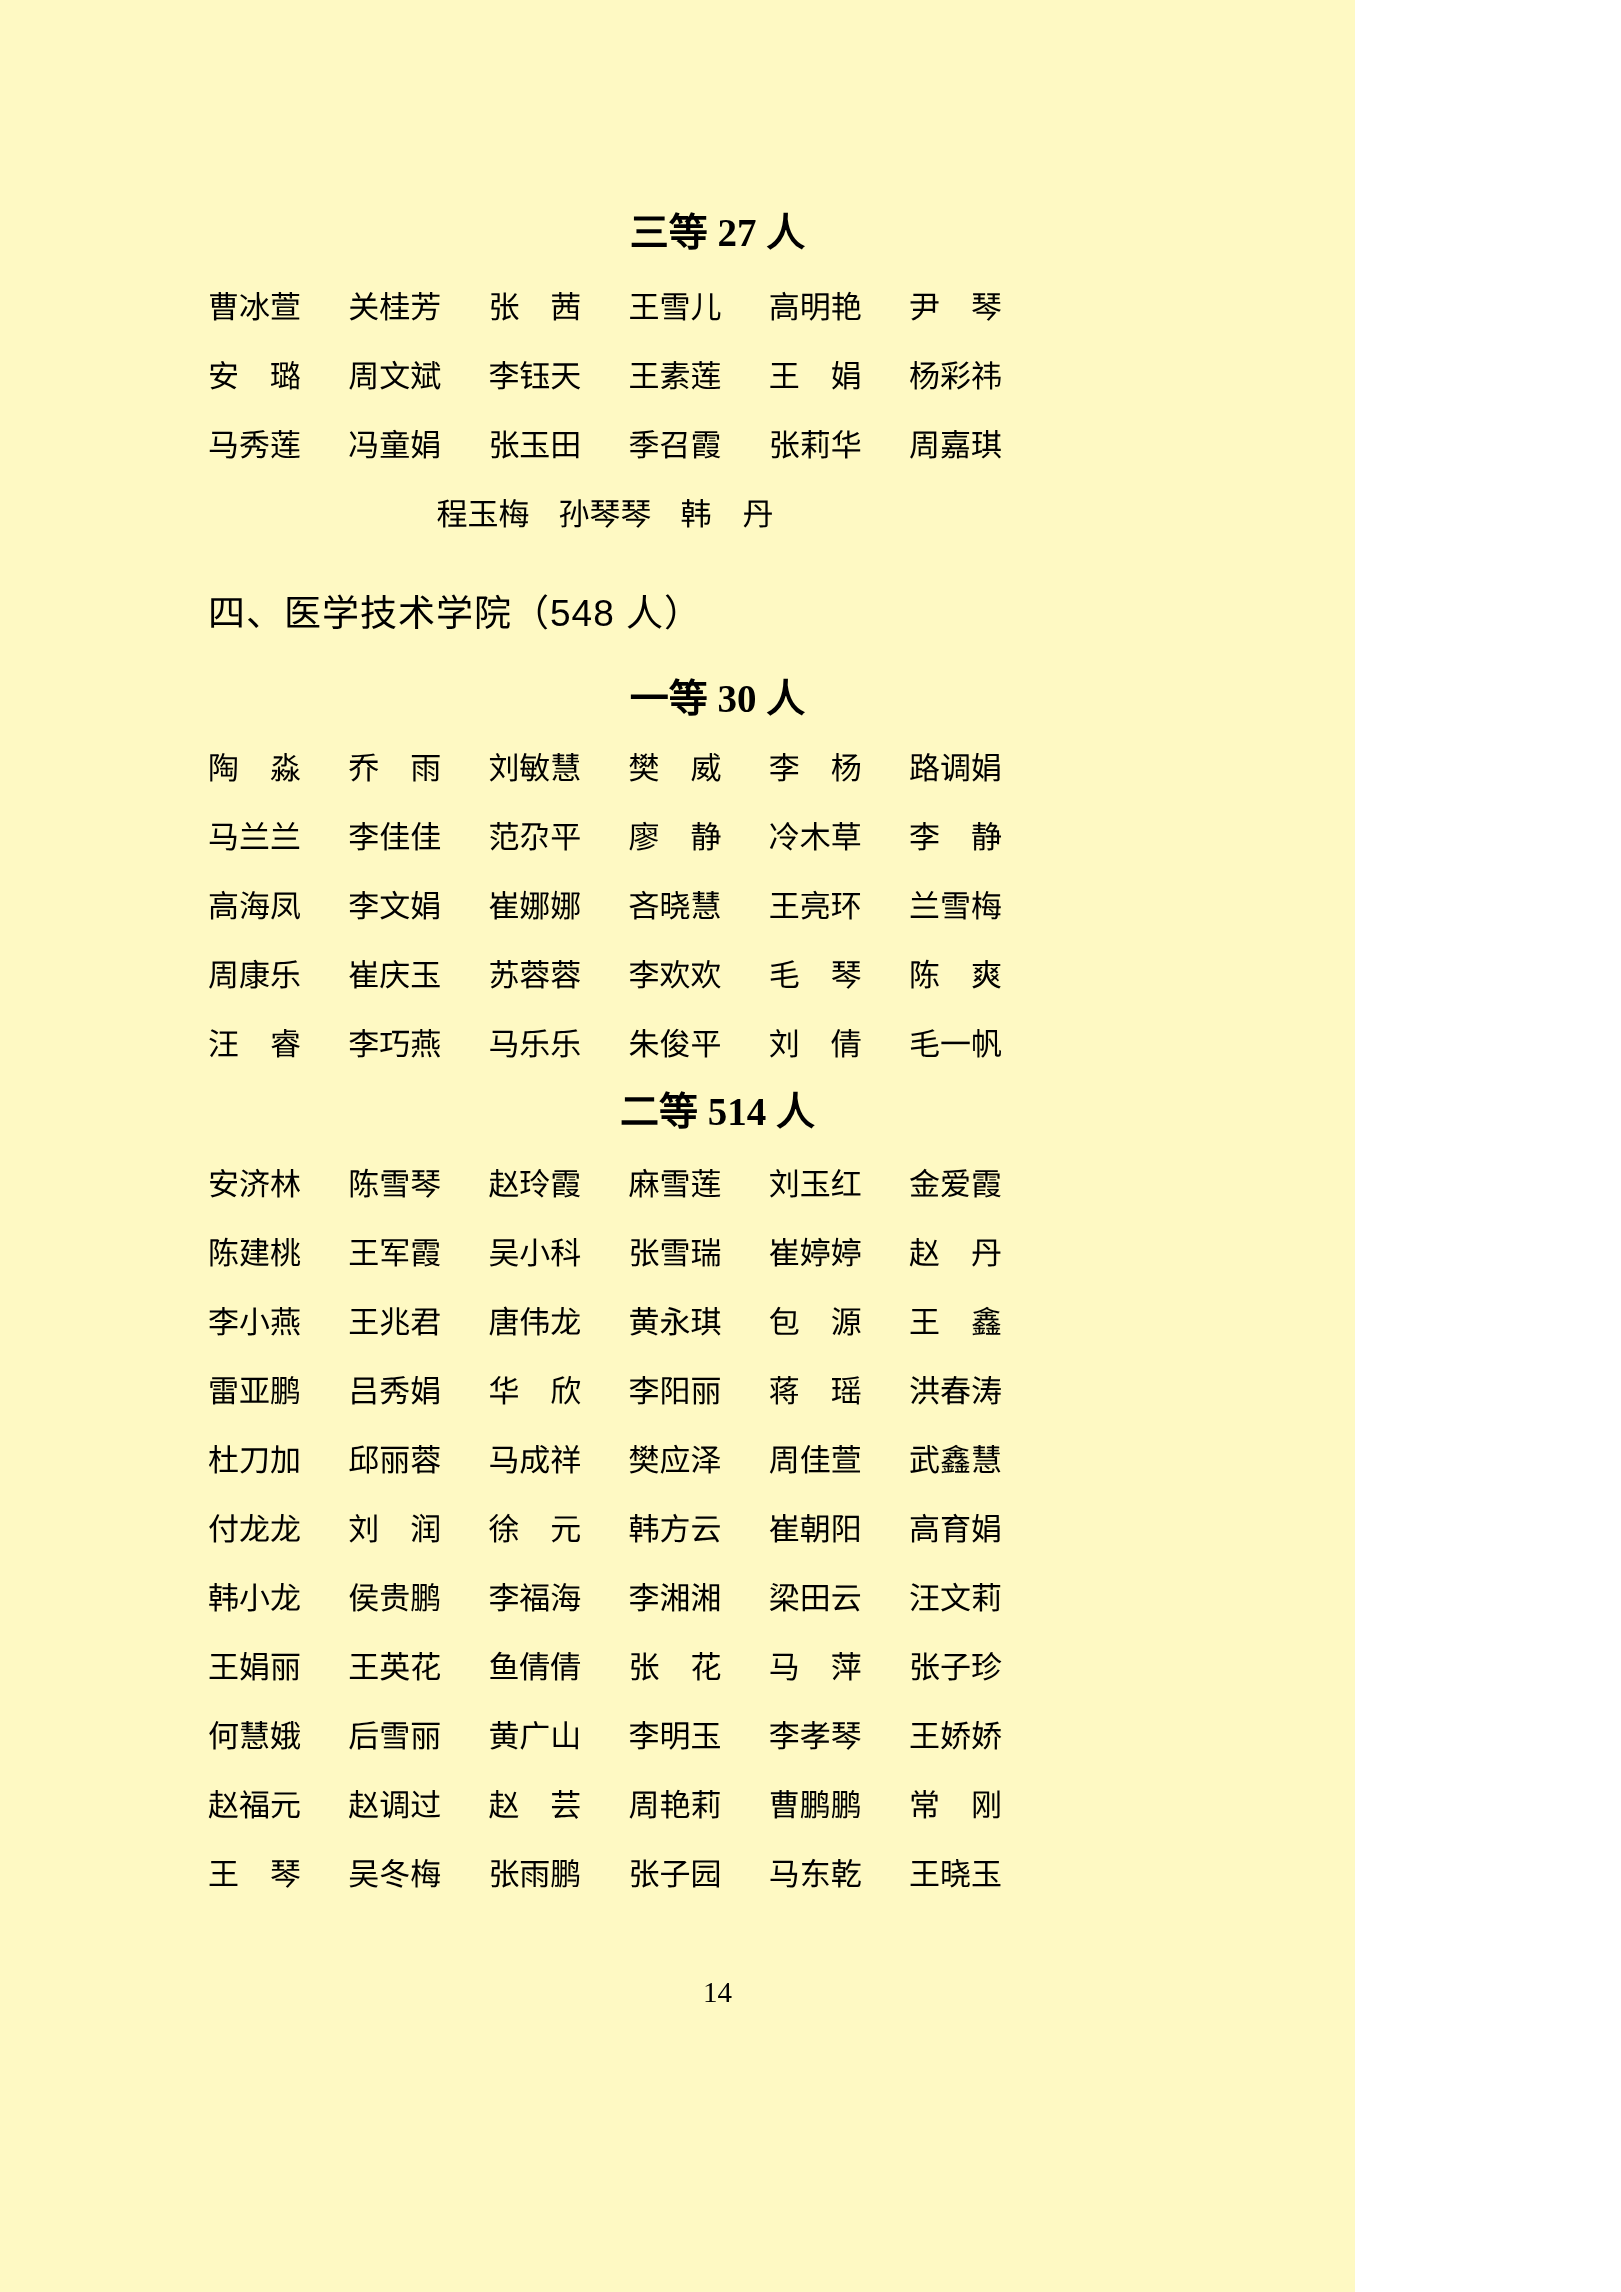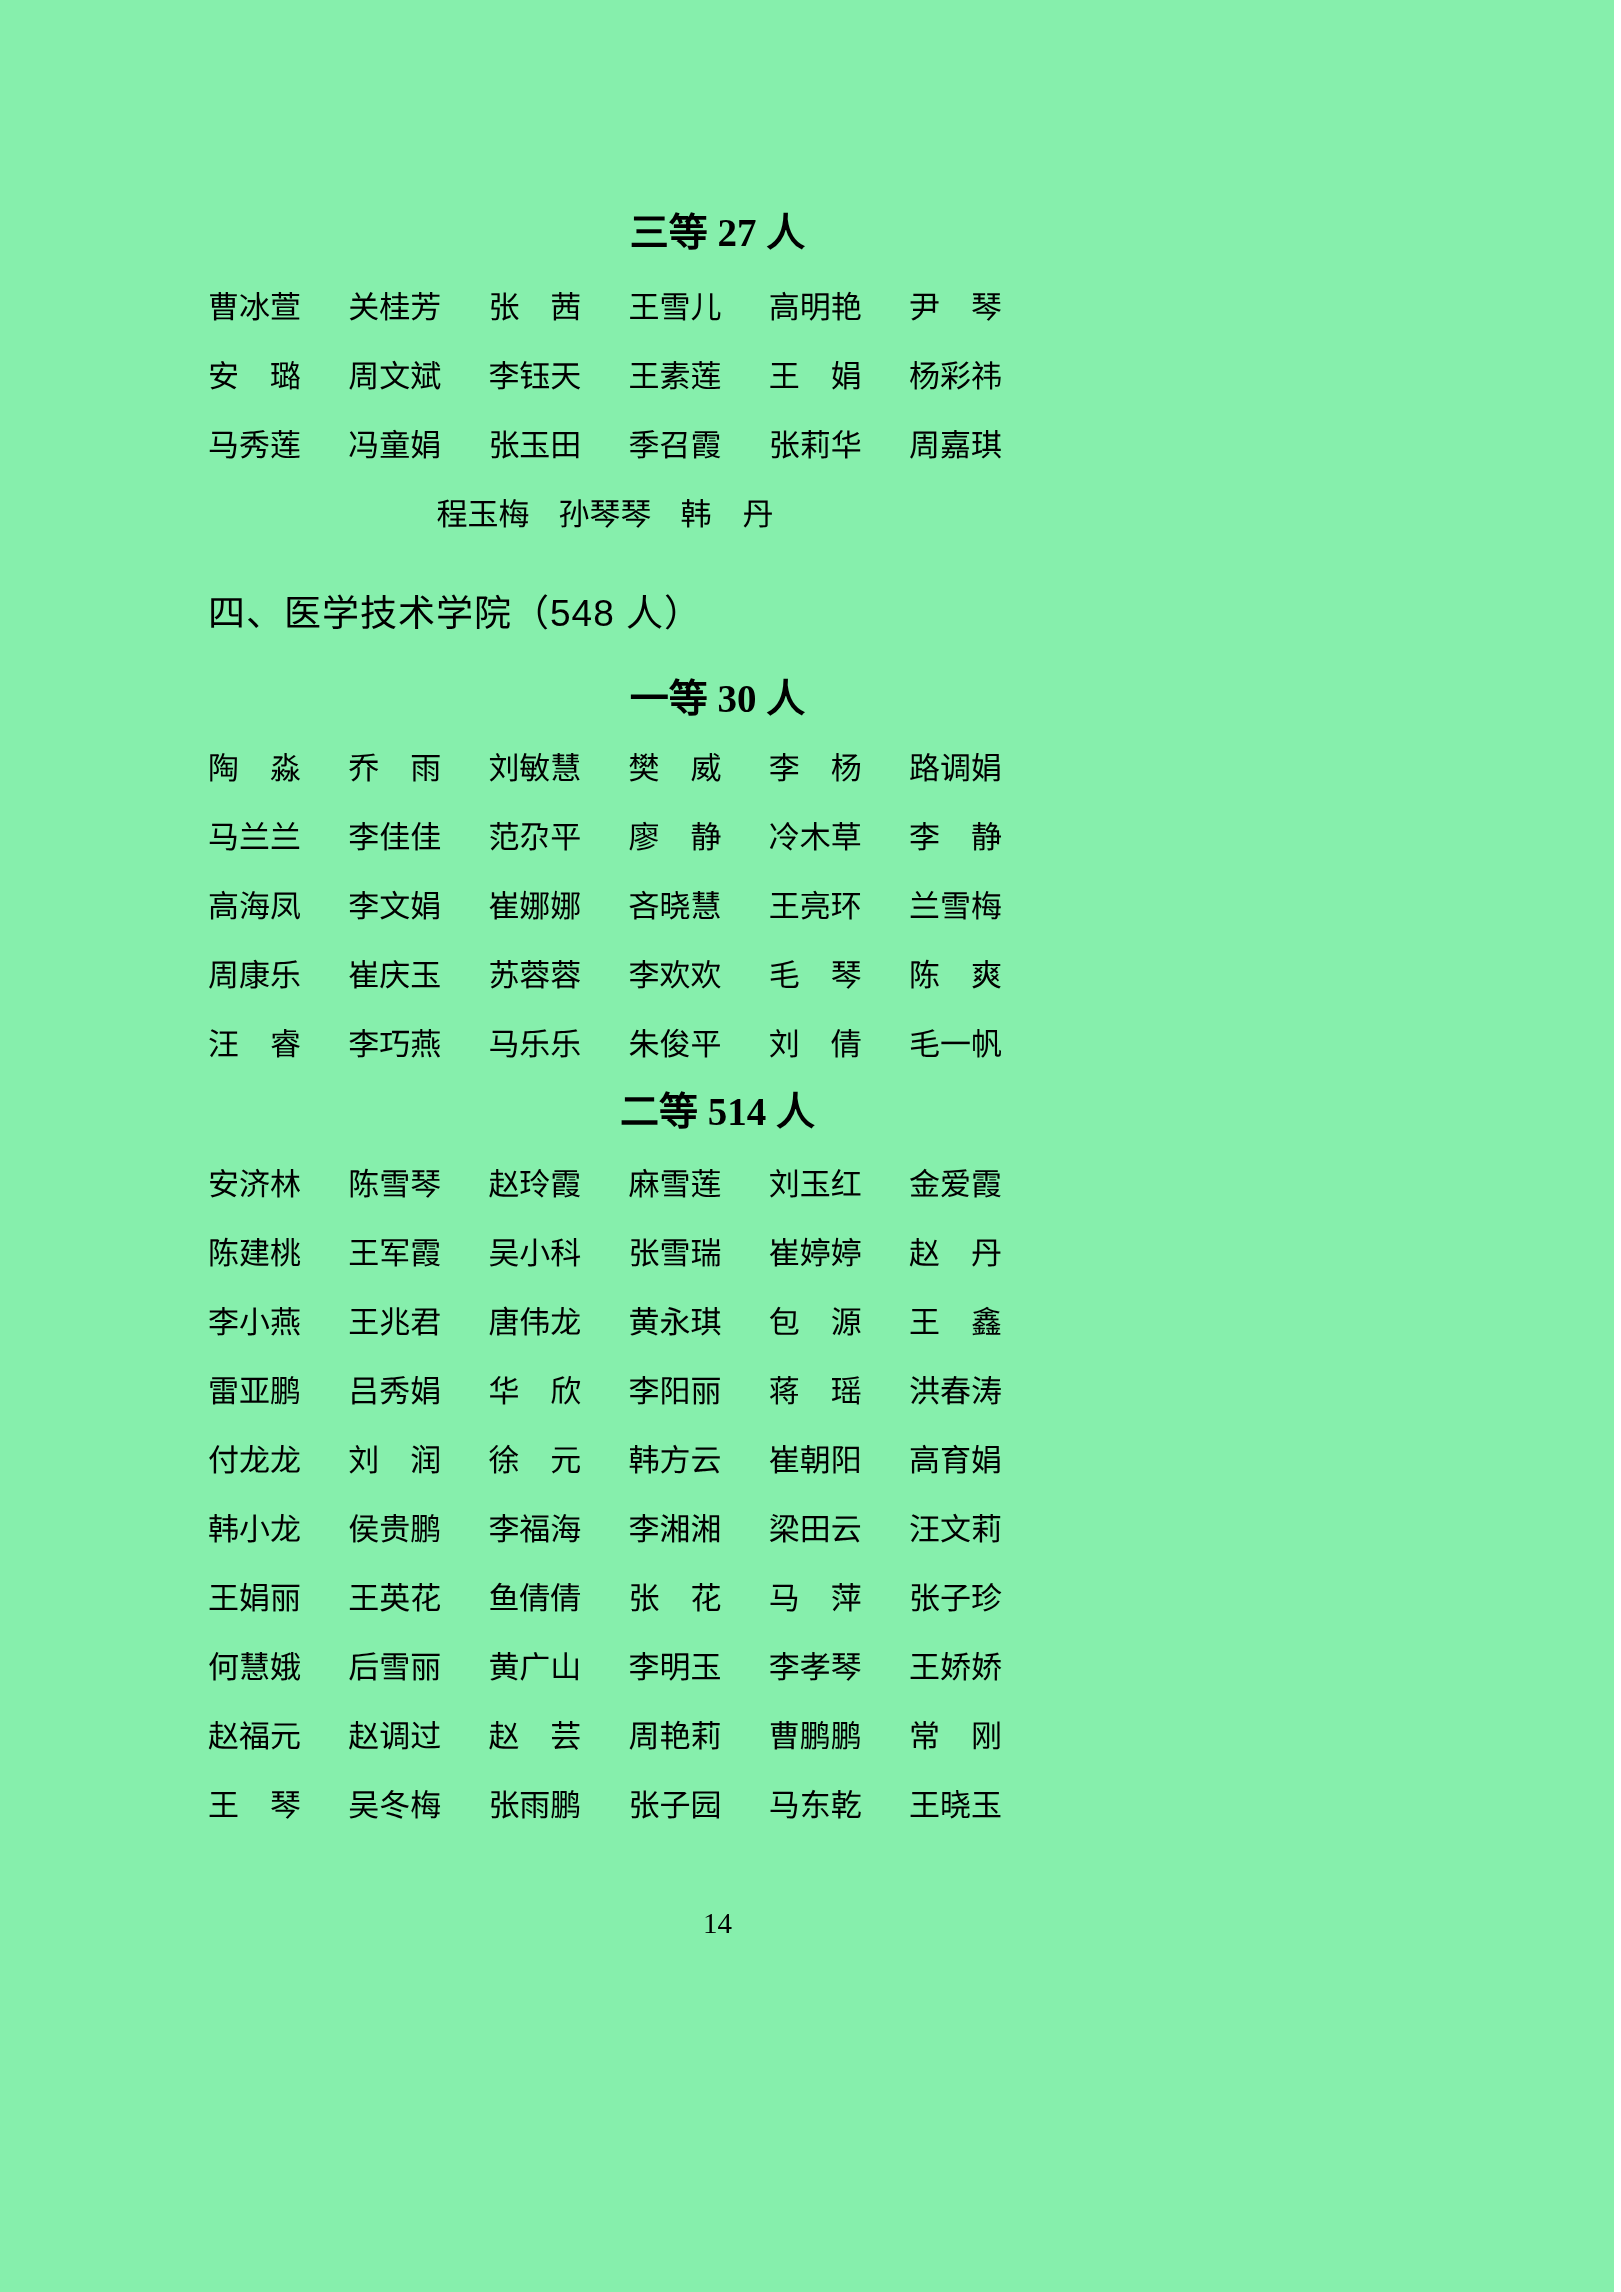--- a/index.html
+++ b/index.html
@@ -1,22 +1,23 @@
 <!DOCTYPE html>
 <html lang="zh-CN"><head>
 <meta charset="utf-8">
 <style>
   html,body{margin:0;padding:0;background:#ffffff;}
   .page{
     position:relative;
-    width:1614px;height:2293px;
-    background:#86efac;
+    width:1317px;height:2293px;
+    background:#fef9c3;
     color:#000000;
     font-family:"Liberation Serif","DejaVu Serif",serif;
     overflow:hidden;
+    padding-left:38px;
   }
   .content{
     position:absolute;left:208px;top:0;width:1039px;
   }
   .grade-heading{
     width:1019px;
     text-align:center;
     font-size:39px;
     font-weight:bold;
     line-height:47px;
@@ -176,20 +177,28 @@
         </div>
         <div class="name-row full">
           <span class="student-name">雷亚鹏</span>
           <span class="student-name">吕秀娟</span>
           <span class="student-name">华　欣</span>
           <span class="student-name">李阳丽</span>
           <span class="student-name">蒋　瑶</span>
           <span class="student-name">洪春涛</span>
         </div>
         <div class="name-row full">
+          <span class="student-name">杜刀加</span>
+          <span class="student-name">邱丽蓉</span>
+          <span class="student-name">马成祥</span>
+          <span class="student-name">樊应泽</span>
+          <span class="student-name">周佳萱</span>
+          <span class="student-name">武鑫慧</span>
+        </div>
+        <div class="name-row full">
           <span class="student-name">付龙龙</span>
           <span class="student-name">刘　润</span>
           <span class="student-name">徐　元</span>
           <span class="student-name">韩方云</span>
           <span class="student-name">崔朝阳</span>
           <span class="student-name">高育娟</span>
         </div>
         <div class="name-row full">
           <span class="student-name">韩小龙</span>
           <span class="student-name">侯贵鹏</span>

